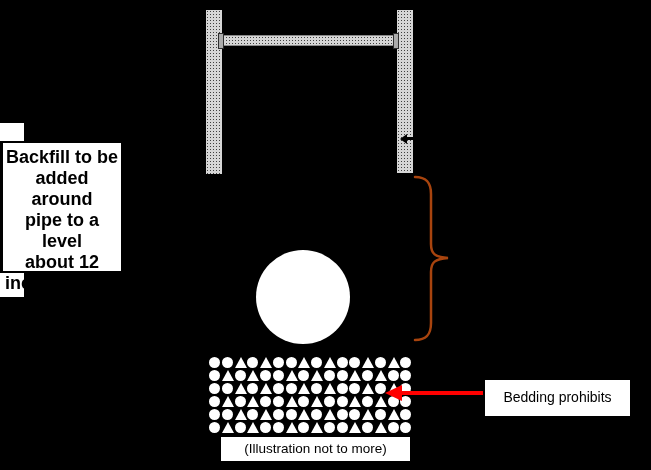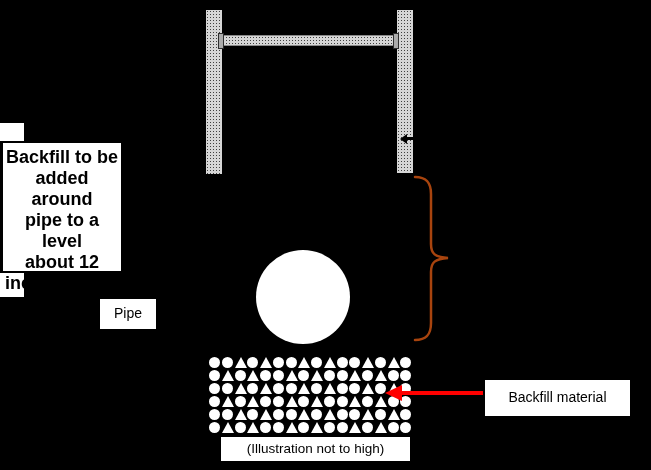--- a/index.html
+++ b/index.html
@@ -61,21 +61,20 @@
   <div class="abs whitetab" style="left:0;top:123px;width:24px;height:18px;"></div>
   <div class="abs whitetab" style="left:0;top:273px;width:24px;height:24px;"></div>
 
   <div class="abs callout" style="left:1px;top:141px;width:122px;height:132px;font-size:18px;line-height:21px;padding-top:4px;font-weight:bold;">Backfill to be
 added around
 pipe to a level
 about 12
 inches above
 the pipe</div>
 
-  <div class="abs callout" style="left:98px;top:297px;width:60px;height:34px;font-size:14px;line-height:29px;">Pipe</div>
 
   <div class="abs circle" style="left:256px;top:250px;width:94px;height:94px;"></div>
 
   <svg class="abs" style="left:405px;top:170px;" width="50" height="180" viewBox="0 0 50 180">
     <path d="M10 7 C 22 7, 26 13, 26 24 L 26 74 C 26 84, 30 87, 43 88 C 30 89, 26 92, 26 102 L 26 153 C 26 164, 22 170, 10 170" fill="none" stroke="var(--brace,#a8440e)" stroke-width="2.5" stroke-linecap="round"></path>
   </svg>
 
 
   <div class="abs" id="bedding" style="left:208px;top:356px;width:204px;height:78px;">
       <div class="dot abs" style="left: 1px; top: 1px;"></div>
@@ -174,17 +173,17 @@
       <div class="tri abs" style="left: 166.75px; top: 66px;"></div>
       <div class="dot abs" style="left: 179.5px; top: 66px;"></div>
       <div class="dot abs" style="left: 192.25px; top: 66px;"></div>
     </div>
 
   <div class="abs" style="left:385px;top:385px;width:98px;height:16px;">
     <div class="arrow-head abs" style="left:0;top:0;"></div>
     <div class="arrow-tail abs" style="left:16px;top:6px;width:82px;"></div>
   </div>
 
-  <div class="abs callout" style="left:483px;top:378px;width:149px;height:40px;font-size:14px;line-height:35px;">Backfill material</div>
+  <div class="abs callout" style="left:483px;top:378px;width:149px;height:40px;font-size:14px;line-height:35px;">Bedding prohibits</div>
 
-  <div class="abs callout" style="left:219px;top:435px;width:193px;height:28px;font-size:13.5px;line-height:23px;">(Illustration not to high)</div>
+  <div class="abs callout" style="left:219px;top:435px;width:193px;height:28px;font-size:13.5px;line-height:23px;">(Illustration not to more)</div>
 
 </div>
 
 </body></html>

